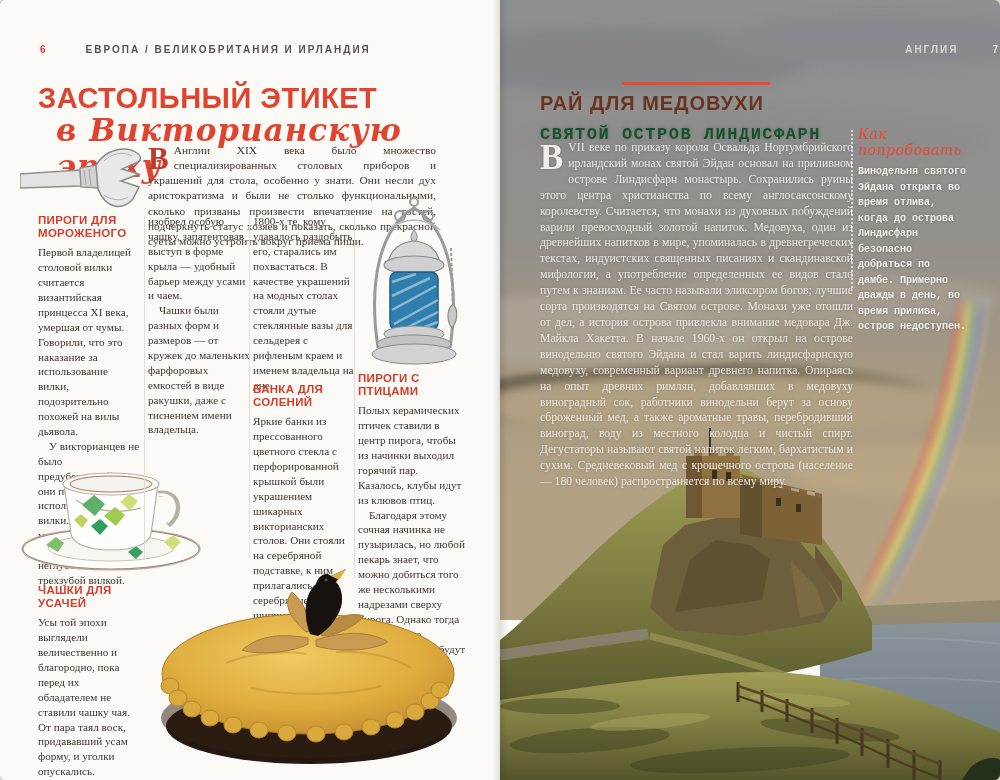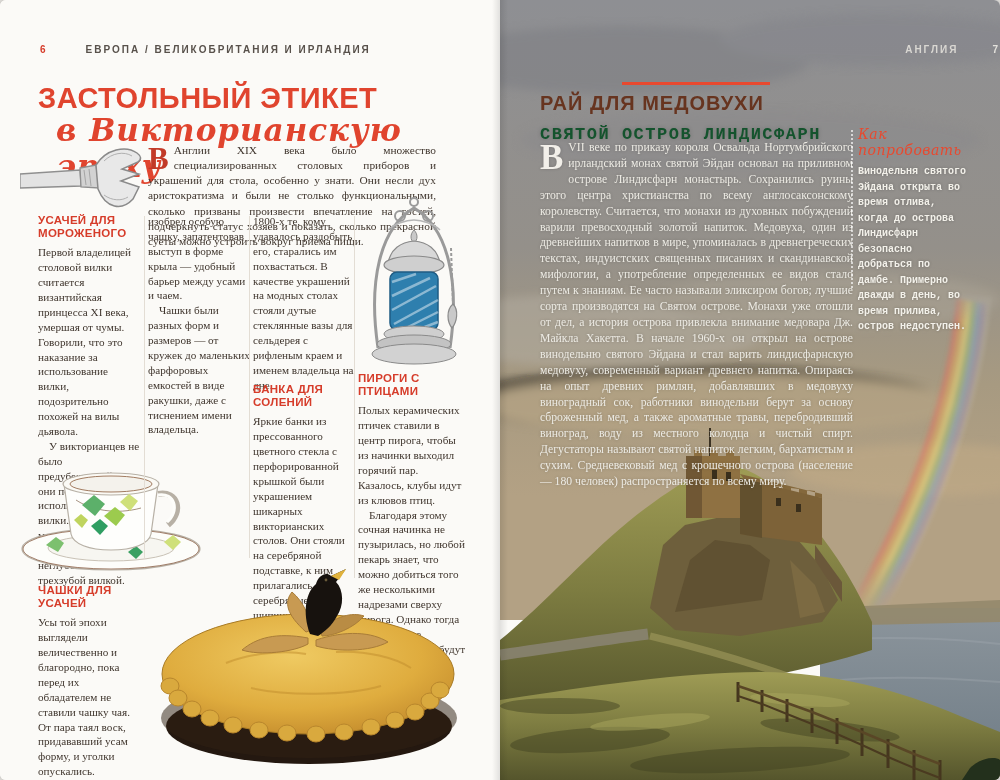--- a/index.html
+++ b/index.html
@@ -76,21 +76,21 @@
 
     <div class="intro">
       <span class="dropcap">В</span><span>Англии XIX века было множество специализированных столовых приборов и украшений для стола, особенно у знати. Они несли дух аристократизма и были не столько функциональными, сколько призваны произвести впечатление на гостей, подчеркнуть статус хозяев и показать, сколько прекрасной суеты можно устроить вокруг приема пищи.</span>
     </div>
 
     <div class="vdiv" style="left:144px;top:216px;height:342px;"></div>
     <div class="vdiv" style="left:249px;top:216px;height:342px;"></div>
     <div class="vdiv" style="left:354px;top:216px;height:362px;"></div>
 
     <div class="col" style="left:38px;top:214px;">
-      <div class="h-red">УСАЧЕЙ ДЛЯ МОРОЖЕНОГО</div>
+      <div class="h-red">ПИРОГИ ДЛЯ МОРОЖЕНОГО</div>
       <p>Первой владелицей столовой вилки считается византийская принцесса XI века, умершая от чумы. Говорили, что это наказание за использование вилки, подозрительно похожей на вилы дьявола.</p>
       <p class="ind">У викторианцев не было предубеждений, и они постоянно использовали такие вилки. Ложкой ели мороженое из пиалы, а с тарелки — только неглубокой трехзубой вилкой.</p>
     </div>
 
     <svg class="illus" style="left:16px;top:450px;" width="190" height="128" viewBox="0 0 190 128">
       <ellipse cx="95" cy="106" rx="66" ry="13" fill="#4a52a5"></ellipse>
       <ellipse cx="95" cy="99" rx="89" ry="21" fill="#fdfdfa" stroke="#b7b0a5" stroke-width="1.2"></ellipse>
       <ellipse cx="95" cy="99" rx="88" ry="20" fill="none" stroke="#7a4a2e" stroke-width="1" opacity=".7"></ellipse>
       <ellipse cx="95" cy="98" rx="63" ry="13" fill="#f7f6f1" stroke="#c9c2b6" stroke-width="1"></ellipse>
       <path d="M30,95 l10,-8 8,6 -6,9 z" fill="#7cc06e"></path>

